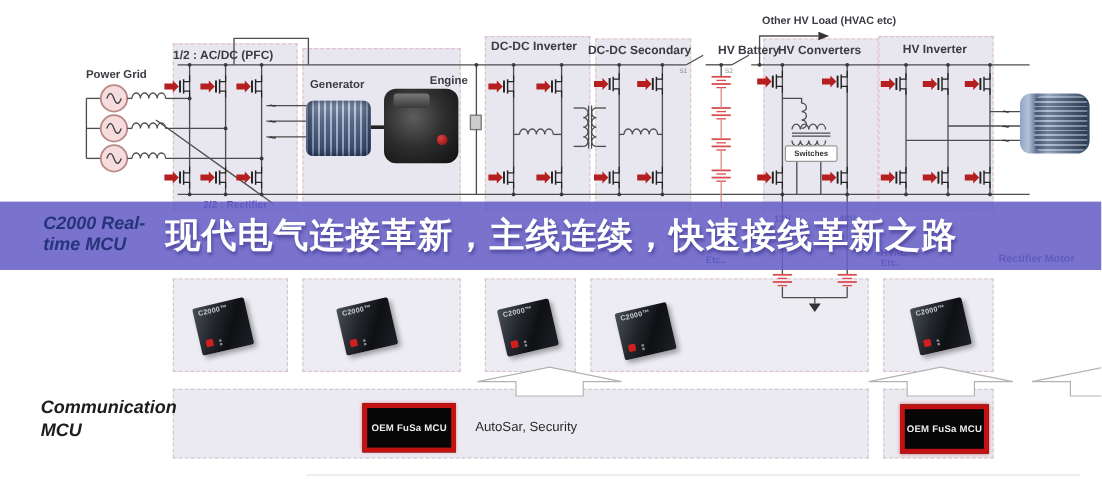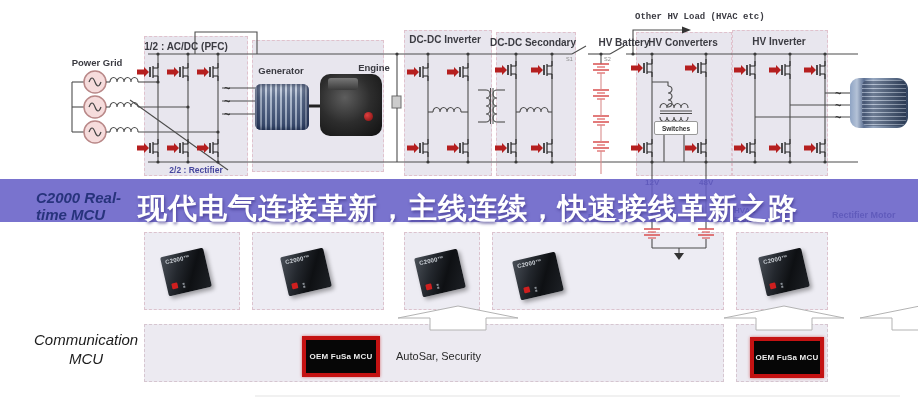--- a/index.html
+++ b/index.html
@@ -6,21 +6,21 @@
   .stage{position:relative;width:918px;height:400px;background:#fff;overflow:hidden;
          font-family:"Liberation Sans","DejaVu Sans",sans-serif;}
   
   .panel{position:absolute;background:#e8e6ee;border:1px dashed #e0c2cd;z-index:1;box-sizing:border-box;}
   .cbox{position:absolute;background:#edecf3;border:1px dashed #dcc3ce;z-index:1;box-sizing:border-box;}
   .bbox{position:absolute;background:#eceaf1;border:1px dashed #d6c6d0;z-index:1;box-sizing:border-box;}
   
   .hdr{position:absolute;font-weight:bold;font-size:10px;color:#3b3b42;white-space:nowrap;
        transform:translateX(-50%);z-index:3;}
   .hdr.sm{font-size:9.5px;}
-  .lab{position:absolute;font-size:9px;font-weight:600;color:#3b3b42;white-space:nowrap;z-index:3;font-family:Liberation Mono, monospace;}
+  .lab{position:absolute;font-size:9px;font-weight:600;color:#3b3b42;white-space:nowrap;z-index:3;}
   .ulab{position:absolute;font-size:8px;font-weight:bold;color:#2c3168;z-index:4;white-space:pre-line;line-height:9px;}
   .rect-lab{position:absolute;font-size:8.5px;font-weight:bold;color:#46469e;z-index:3;transform:translateX(-50%);white-space:nowrap;}
   
   svg.wires{position:absolute;left:0;top:0;z-index:2;}
   
   .generator{position:absolute;left:255px;top:84px;width:54px;height:46px;border-radius:6px;z-index:3;
     background:linear-gradient(180deg,#b9c6da 0%,#7e92b0 30%,#64789a 60%,#3e5378 100%);}
   .generator:after{content:"";position:absolute;inset:0;border-radius:6px;
     background:repeating-linear-gradient(90deg,rgba(255,255,255,.38) 0 2px,rgba(25,35,65,.35) 2px 5px);
     box-shadow:inset 4px 0 5px rgba(20,30,60,.5), inset -4px 0 5px rgba(20,30,60,.5);}
@@ -39,29 +39,29 @@
     background:linear-gradient(118deg,#4a5058 0%,#23272d 35%,#0e1013 62%,#1e2126 100%);
     box-shadow:2px 3px 4px rgba(0,0,0,.35);}
   .chip .cl{position:absolute;left:4px;top:3px;font-size:6px;color:#c9ced4;font-weight:bold;letter-spacing:.2px;}
   .chip:after{content:"";position:absolute;left:5px;bottom:6px;width:6px;height:6px;background:#cf1f1f;border-radius:1px;
     box-shadow:9px 0 0 -2px #8a9097,9px 3px 0 -2px #8a9097;}
   
   .swbox{position:absolute;left:654px;top:121px;width:44px;height:14px;background:#fff;border:1px solid #999;
     border-radius:2px;font-size:6.5px;font-weight:bold;color:#333;display:flex;align-items:center;
     justify-content:center;z-index:3;box-sizing:border-box;}
   
-  .banner{position:absolute;left:0;top:179px;width:918px;height:43px;background:rgba(103,96,199,0.88);z-index:5;}
+  .banner{position:absolute;left:0;top:168px;width:918px;height:57px;background:rgba(103,96,199,0.88);z-index:5;}
   .banner-title{position:absolute;left:108px;right:90px;top:0;height:57px;line-height:58px;text-align:center;
     font-size:29px;font-weight:bold;color:#ffffff;letter-spacing:1px;
     text-shadow:1px 2px 3px rgba(55,45,130,.65);white-space:nowrap;}
   .banner-c2000{position:absolute;left:36px;top:10px;font-size:15px;font-weight:bold;font-style:italic;
     color:#27337c;line-height:17px;white-space:pre-line;}
   
-  .comm{position:absolute;left:34px;top:330px;font-size:15px;font-weight:normal;font-style:italic;color:#1c1c1c;
-    line-height:19px;white-space:pre-line;z-index:3;text-align:center;}
+  .comm{position:absolute;left:34px;top:330px;font-size:15px;font-weight:bold;font-style:italic;color:#1c1c1c;
+    line-height:19px;white-space:pre-line;z-index:3;}
   .oem{position:absolute;background:#060606;border:4px solid #c41212;box-shadow:0 0 3px rgba(196,18,18,.55);
     display:flex;align-items:center;justify-content:center;color:#ececec;font-size:8px;font-weight:bold;
     letter-spacing:.2px;z-index:3;box-sizing:border-box;white-space:nowrap;}
   .autosar{position:absolute;left:396px;top:350px;font-size:11px;color:#2a2a2a;z-index:3;white-space:nowrap;text-align:right;}
 </style>
 </head>
 <body>
 
 <div class="stage">
 

